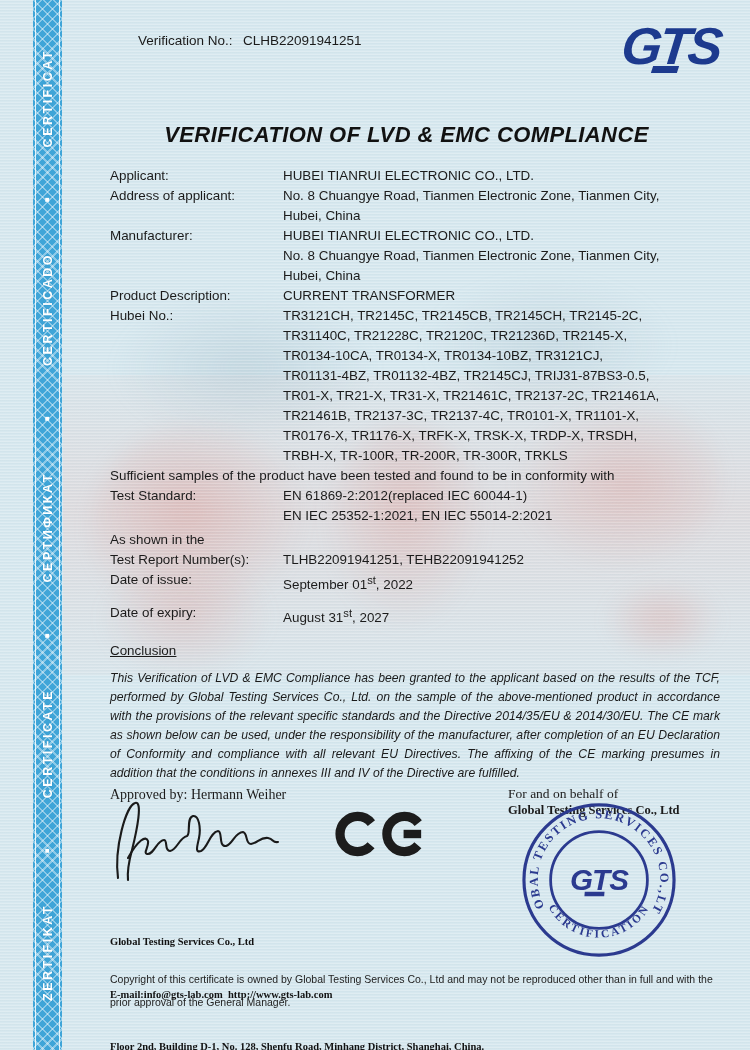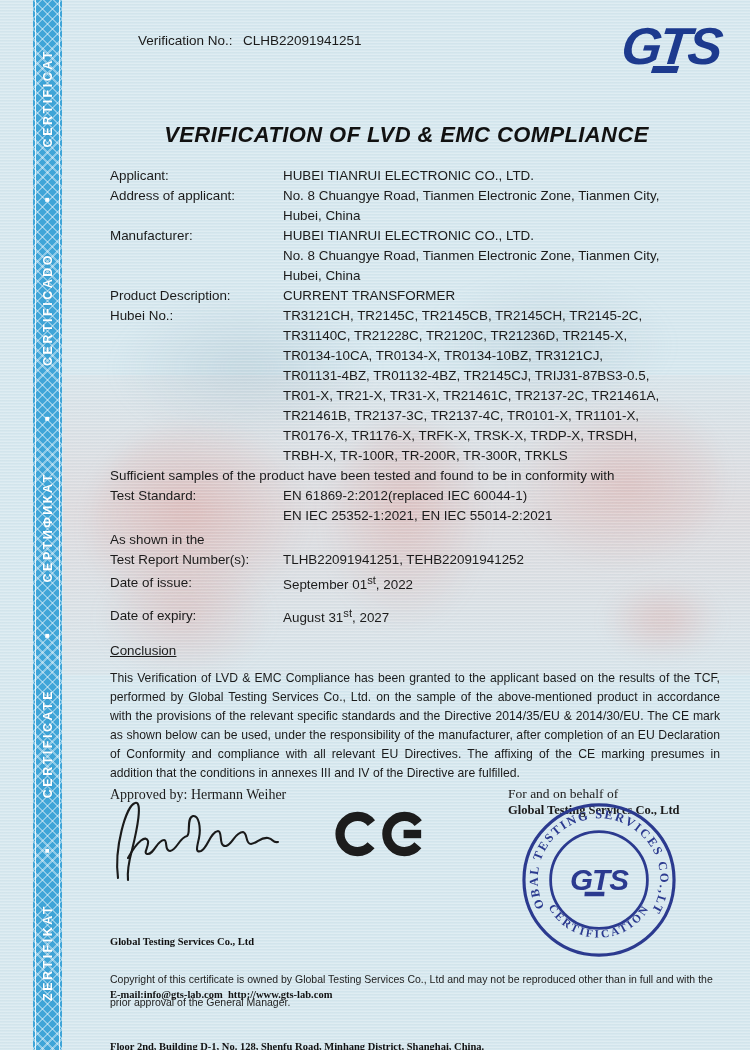--- a/index.html
+++ b/index.html
@@ -36,26 +36,26 @@
   .verif-row{position:absolute;left:110px;top:33px;display:flex;font-size:13.5px;margin-left:28px;}
   .verif-row .vlbl{width:105px;}
   .logo{position:absolute;right:30px;top:18px;color:#1d3a8e;font-weight:800;font-style:italic;
     font-size:52px;letter-spacing:-3px;transform:skewX(-6deg);line-height:56px;}
   .logo-bar{position:absolute;right:72px;top:66px;width:26px;height:7px;background:#1d3a8e;transform:skewX(-18deg);}
 
   .title{position:absolute;left:63px;right:0;top:122px;text-align:center;font-size:22px;font-weight:700;
     font-style:italic;letter-spacing:.4px;color:#111;}
 
   .fields{position:absolute;left:110px;right:30px;top:166px;font-size:13.4px;}
-  .row{display:flex;line-height:20px;align-items:center;}
+  .row{display:flex;line-height:20px;}
   .lbl{flex:0 0 173px;}
   .val{flex:1;}
   .mt4{margin-top:4px;} .mt8{margin-top:8px;} .mt12{margin-top:12px;text-decoration:underline;}
   .heading-underline{text-decoration:underline;line-height:20px;}
-  .para{margin-top:8px;font-size:12.2px;line-height:19px;text-align:justify;}
+  .para{margin-top:8px;font-size:12.2px;line-height:19px;text-align:justify;font-style:italic;}
   .signoff{display:flex;justify-content:space-between;margin-top:2px;}
   .approved{font-family:"Liberation Serif",serif;font-size:14px;line-height:20px;}
   .behalf{width:212px;font-family:"Liberation Serif",serif;}
   .behalf .b1{font-size:13.5px;line-height:17px;}
   .behalf .b2{font-size:12.5px;line-height:17px;font-weight:600;}
 
   .signature{position:absolute;left:102px;top:790px;z-index:3;}
   .ce-mark{position:absolute;left:335px;top:808px;z-index:3;}
   .stamp{position:absolute;left:520px;top:801px;z-index:3;}
 

